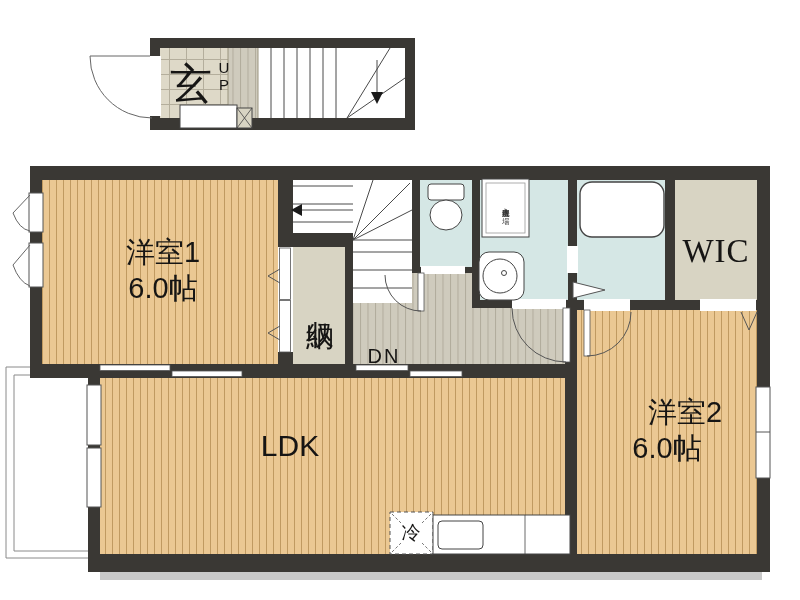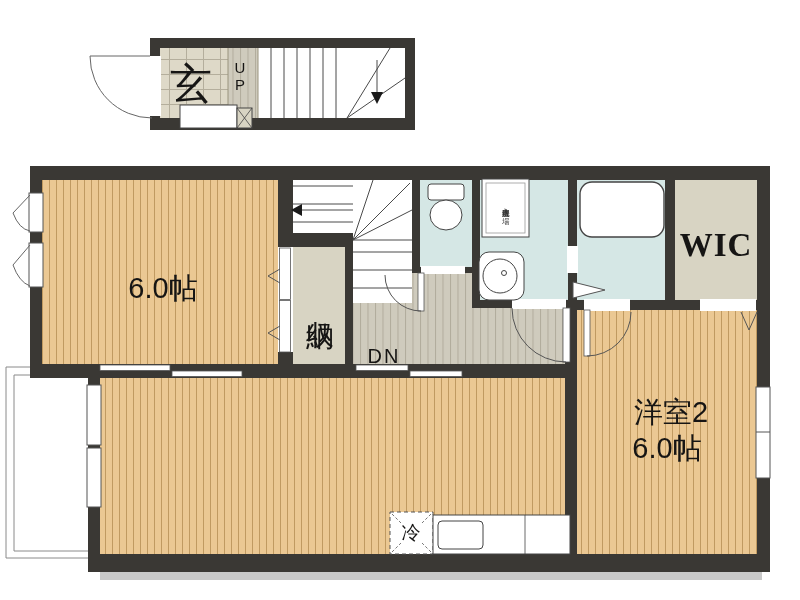--- a/index.html
+++ b/index.html
@@ -181,23 +181,25 @@
     </g>
     <rect x="433" y="515" width="137" height="39" fill="#fff" stroke="#444" stroke-width="1"></rect>
     <rect x="438" y="521" width="45" height="28" rx="4" fill="#fff" stroke="#444" stroke-width="1"></rect>
     <line x1="525" y1="515" x2="525" y2="554" stroke="#444" stroke-width="0.8"></line>
     <path d="M268,276 L280,269 M268,276 L280,283" stroke="#555" stroke-width="1" fill="none"></path>
     <path d="M268,333 L280,326 M268,333 L280,340" stroke="#555" stroke-width="1" fill="none"></path>
   </g>
 </svg>
 
   <div class="lbl serif fs42" style="left:191px;top:84px;">玄</div>
-  <div class="lbl fs15" style="left:240px;top:76px;">UP</div>
+  <div class="lbl fs15" style="left:224px;top:76px;">UP</div>
+  <div class="lbl fs29" style="left:163px;top:253px;">洋室1</div>
   <div class="lbl fs29" style="left:163px;top:289px;">6.0帖</div>
   <div class="lbl fs28 vert" style="left:319px;top:301px;">収納</div>
   <div class="lbl fs20" style="left:384px;top:320px;">DN</div>
-  <div class="lbl fs29" style="left:653px;top:413px;padding-left:36px;">洋室2</div>
+  <div class="lbl fs30" style="left:290px;top:445px;">LDK</div>
+  <div class="lbl fs29" style="left:667px;top:413px;padding-left:36px;">洋室2</div>
   <div class="lbl fs29" style="left:667px;top:449px;">6.0帖</div>
-  <div class="lbl serif fs32" style="left:716px;top:245px;font-weight:bold;">WIC</div>
+  <div class="lbl serif fs32" style="left:716px;top:251px;">WIC</div>
   <div class="lbl fs19" style="left:411px;top:533px;">冷</div>
   <div class="lbl fs7 vert" style="left:505px;top:207px;">洗濯機置き場</div>
 
 </div>
 
 </body></html>

